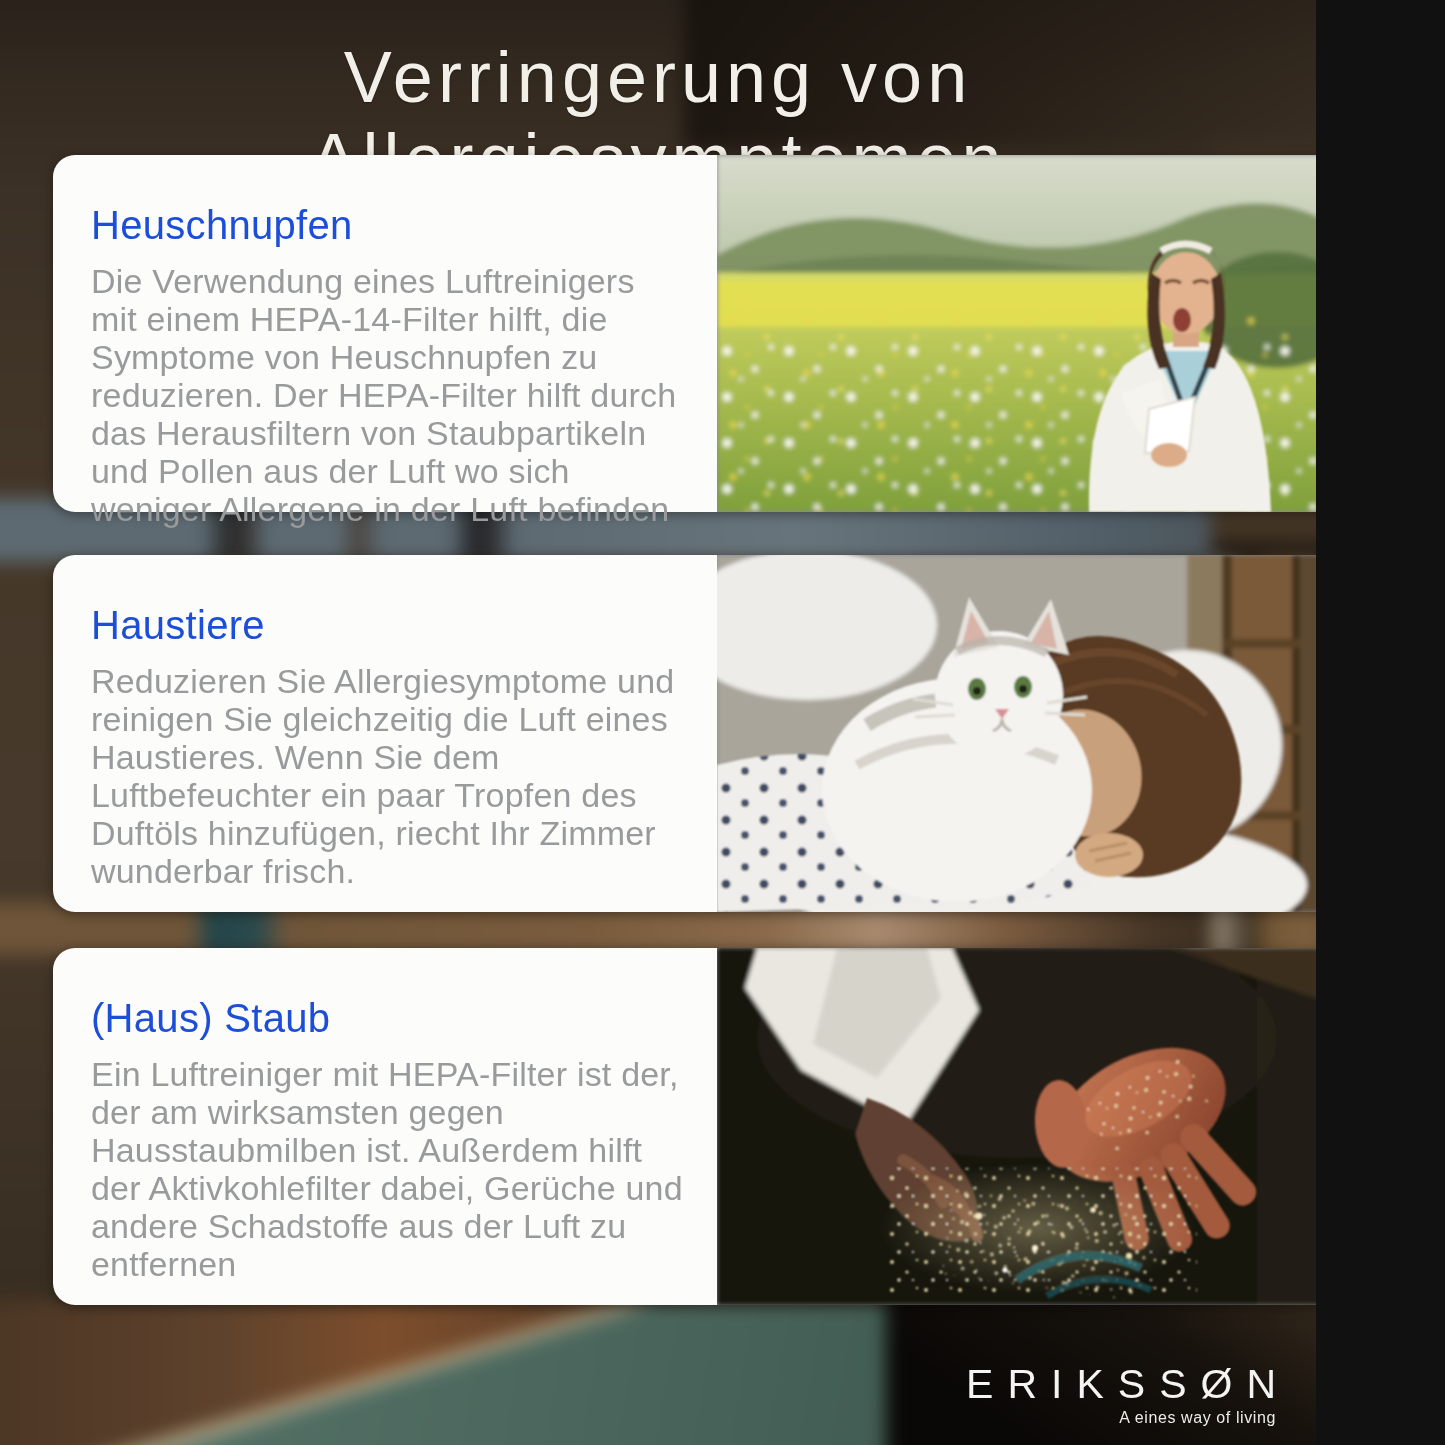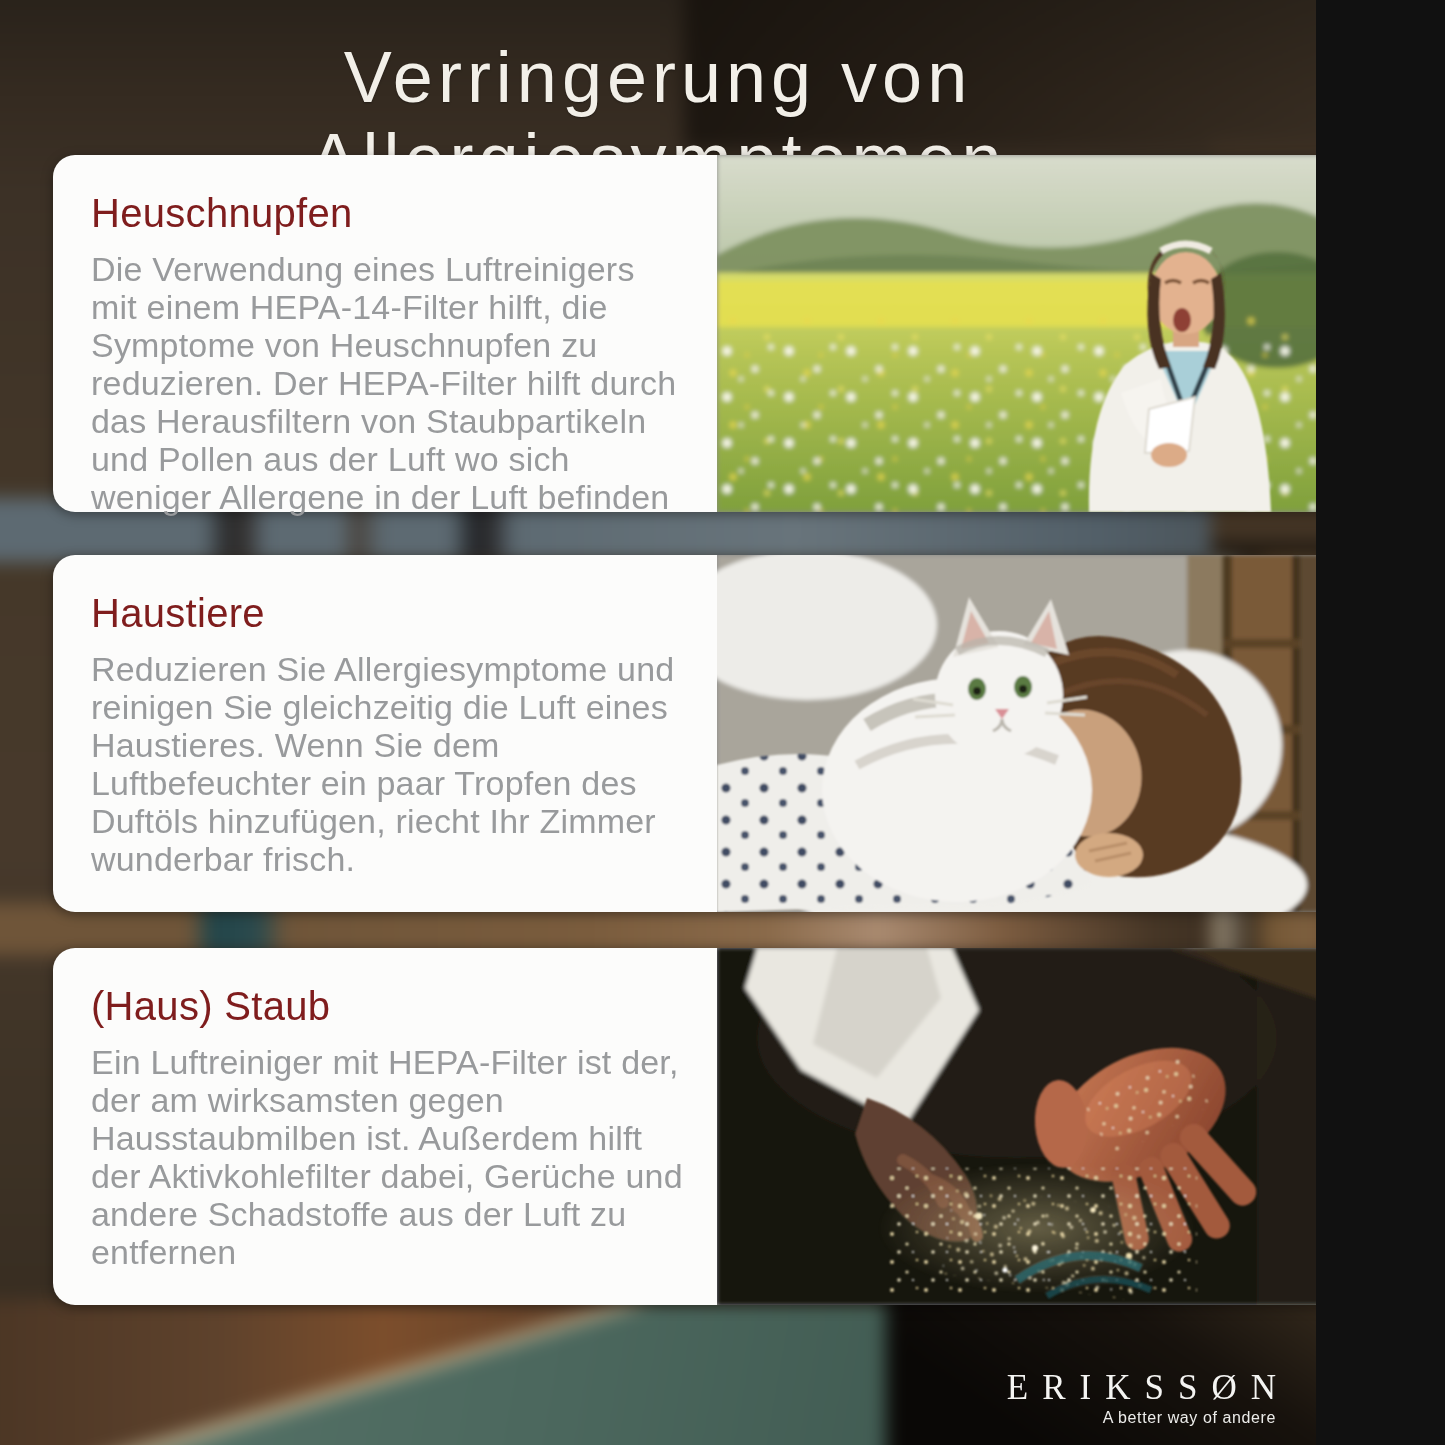--- a/index.html
+++ b/index.html
@@ -48,34 +48,34 @@
   }
 
   
   .card {
     position:absolute; z-index:2; left:53px; width:1292px; height:357px;
     background:#fcfcfb; border-radius:22px;
     box-shadow:0 3px 12px rgba(0,0,0,.35);
   }
   .card-1 { top:155px; } .card-2 { top:555px; } .card-3 { top:948px; }
   .card-text { position:absolute; left:38px; top:32px; }
-  .card-title { margin:4px 0 14px 0; font-size:40px; font-weight:400; color:#7f1d1d; letter-spacing:.3px; }
+  .card-title { margin:16px 0 14px 0; font-size:40px; font-weight:400; color:#1d4ed8; letter-spacing:.3px; }
   .card-body  { margin:0; font-size:34px; line-height:38px; color:#989a9c; letter-spacing:.2px; }
   .card-1 .card-body { width:588px; }
   .card-2 .card-body { width:608px; }
   .card-3 .card-body { width:600px; }
   .card-image {
     position:absolute; top:0; right:0; width:628px; height:357px;
     border-radius:0 22px 22px 0; overflow:hidden; background:#888;
   }
   .card-image svg { width:100%; height:100%; display:block; }
 
   
   .brand { position:absolute; z-index:3; right:40px; bottom:18px; text-align:right; color:#f4f4f2; }
-  .brand-wordmark { font-size:35px; font-weight:400; letter-spacing:14px; margin-right:-14px; line-height:1;font-family:Liberation Serif, serif; }
+  .brand-wordmark { font-size:41px; font-weight:400; letter-spacing:14px; margin-right:-14px; line-height:1; }
   .brand-tagline  { font-size:16px; font-weight:400; letter-spacing:.6px; margin-top:4px; color:#ececea; }
 </style>
 </head>
 <body>
 
 <div class="stage">
 
   <div class="bg" aria-hidden="true">
     <div class="bg-base"></div>
     <div class="bg-ceiling"></div>
@@ -296,16 +296,16 @@
             <circle cx="350" cy="336" r="2.4" fill="#f4e7bf"></circle>
           <path d="M300,332 q60,-42 124,-12" stroke="#2e6d72" stroke-width="9" fill="none" opacity=".8"></path>
           <path d="M330,348 q50,-30 104,-6" stroke="#1d4f55" stroke-width="7" fill="none" opacity=".8"></path>
         </g>
       </svg>
     </div>
   </div>
 
   <div class="brand">
     <div class="brand-wordmark">ERIKSSØN</div>
-    <div class="brand-tagline">A better way of andere</div>
+    <div class="brand-tagline">A eines way of living</div>
   </div>
 
 </div>
 
 </body></html>

